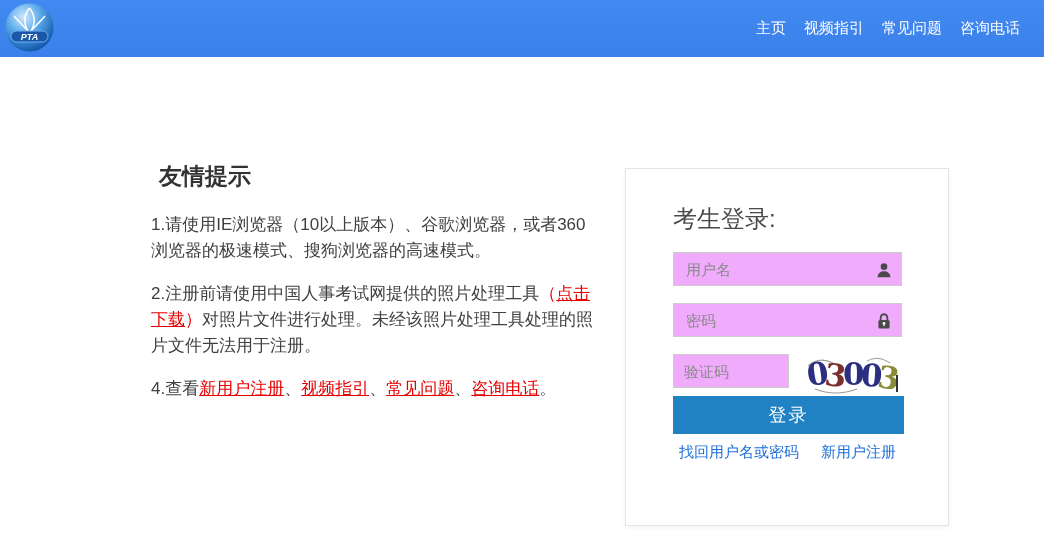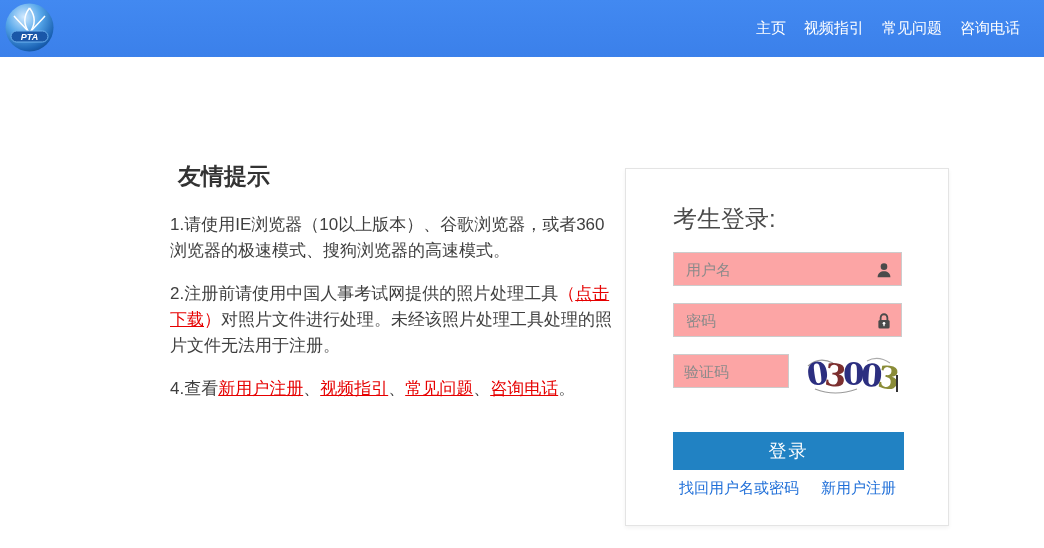--- a/index.html
+++ b/index.html
@@ -13,45 +13,45 @@
     position:absolute; left:0; top:0; width:1044px; height:57px;
     background:linear-gradient(180deg,#4289f1,#3b80ea);
   }
   .logo { position:absolute; left:5px; top:3px; width:49px; height:49px; }
   .title-block { position:absolute; left:58px; top:6px; color:#fff; }
   .page-title { font-size:22px; font-weight:bold; letter-spacing:1px; margin:0; }
   .page-subtitle { font-size:12.5px; font-weight:bold; margin-top:5px; letter-spacing:.2px; }
   .top-nav { position:absolute; right:24px; top:0; height:57px; display:flex; align-items:center; gap:18px; }
   .top-nav a { color:#fff; font-size:15px; text-decoration:none; white-space:nowrap; }
   
-  .tips { position:absolute; left:170px; top:161px; width:447px; }
+  .tips { position:absolute; left:151px; top:161px; width:447px; }
   .tips h2 { font-size:23px; color:#333; margin:0 0 20px 8px; font-weight:bold; }
   .tips p { font-size:17px; line-height:26px; color:#3f3f3f; margin:0 0 17px; }
   .red { color:#e60000; }
   a.rlink { color:#e60000; text-decoration:underline; cursor:pointer; }
   
   .panel {
     position:absolute; left:625px; top:168px; width:324px; height:358px;
     background:#fff; border:1px solid #e4e4e4; box-shadow:0 2px 4px rgba(0,0,0,.05);
   }
   .panel-inner { padding:34px 0 0 47px; }
   .login-heading { font-size:24px; color:#4a4a4a; font-weight:400; margin:0 0 17px; }
-  .field { position:relative; width:229px; height:34px; border:1px solid #ccc; margin-bottom:17px; background:#fca5a5; }
+  .field { position:relative; width:229px; height:34px; border:1px solid #ccc; margin-bottom:17px; background:#f0abfc; }
   .field input {
     width:100%; height:100%; border:0; outline:none; padding:0 32px 0 12px;
     font-size:15px; color:#333; font-family:inherit; background:transparent;
   }
   .field input::placeholder { color:#8a8a8a; opacity:1; }
   .field .icon { position:absolute; right:8px; top:8px; width:18px; height:18px; pointer-events:none; }
   .captcha-row { display:flex; align-items:flex-start; }
   .captcha-row .field { width:116px; margin-bottom:8px; }
   .captcha-row .field input { padding:0 10px; }
   .captcha-img { margin-left:14px; margin-top:-2px; cursor:pointer; }
   .login-btn {
-    display:block; width:231px; height:38px; margin-top:36px;
+    display:block; width:231px; height:38px; 
     background:#2182c3; color:#fff; border:0; font-size:18px; cursor:pointer;
     font-family:inherit; letter-spacing:2px;
   }
   .links { width:231px; display:flex; justify-content:space-between; margin-top:9px; padding:0 8px 0 6px; }
   .links a { color:#1e6ed8; font-size:15px; text-decoration:none; white-space:nowrap; }
 </style>
 </head>
 <body>
 
 <div class="page">

